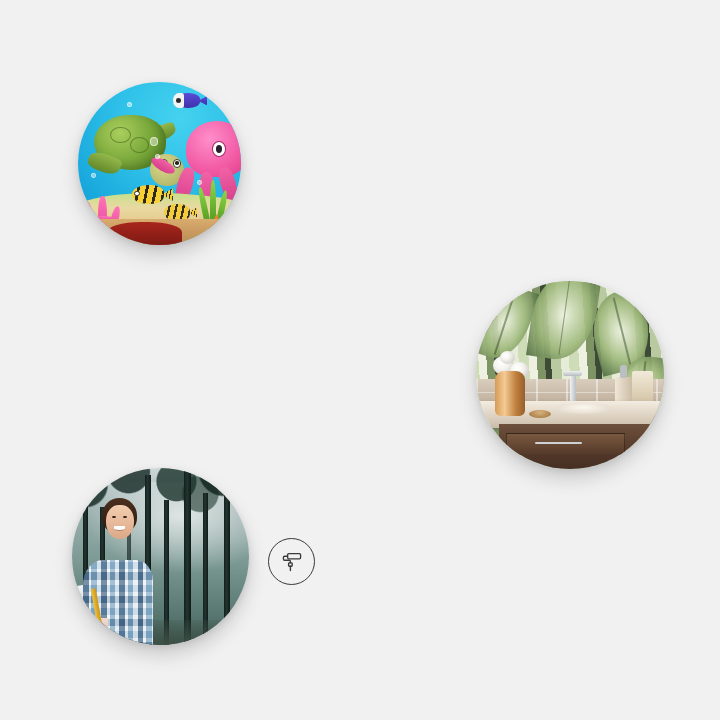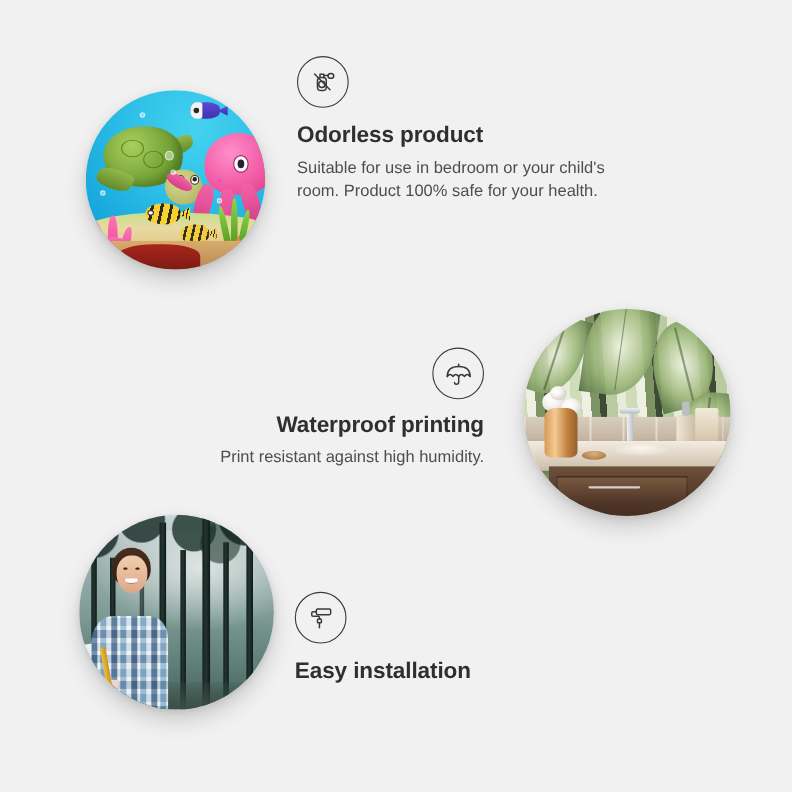--- a/index.html
+++ b/index.html
@@ -572,53 +572,26 @@
       </div>
       <div class="roller-stick"></div>
       <div class="person-hair"></div>
       <div class="person-face"></div>
       <div class="person-eye pe1"></div>
       <div class="person-eye pe2"></div>
       <div class="person-smile"></div>
     </div>
   </div>
 
-  <div class="feature" id="feature-odorless">
-    <div class="feat-icon">
-      <svg width="30" height="30" viewBox="0 0 30 30" fill="none" stroke="#3a3a3a" stroke-width="1.35" stroke-linecap="round" stroke-linejoin="round">
-        <path d="M9.6 13.2 Q9.6 10.4 12.6 10.4 L14.6 10.4 Q17.6 10.4 17.6 13.2 L17.6 19.3 Q17.6 22.3 14.6 22.3 L12.6 22.3 Q9.6 22.3 9.6 19.3 Z"></path>
-        <path d="M11.9 10.4 L11.9 7.6 L15.4 7.6 L15.4 10.4"></path>
-        <path d="M15.4 8.6 L19.4 8.6"></path>
-        <ellipse cx="21.8" cy="9.0" rx="2.6" ry="2.2"></ellipse>
-        <circle cx="13.6" cy="16.7" r="2.9"></circle>
-        <line x1="7.0" y1="7.2" x2="21.0" y2="21.6"></line>
-      </svg>
-    </div>
-    <div class="feat-title">Odorless product</div>
-    <div class="feat-desc">Suitable for use in bedroom or your child's room. Product 100% safe for your health.</div>
-  </div>
-
-  <div class="feature" id="feature-waterproof">
-    <div class="feat-icon">
-      <svg width="30" height="30" viewBox="0 0 30 30" fill="none" stroke="#3a3a3a" stroke-width="1.35" stroke-linecap="round" stroke-linejoin="round">
-        <path d="M4.6 17.2 Q4.6 8.2 15 8.2 Q25.4 8.2 25.4 17.2"></path>
-        <path d="M4.6 17.2 Q7.2 13.9 9.8 17.2 Q12.4 13.9 15 17.2 Q17.6 13.9 20.2 17.2 Q22.8 13.9 25.4 17.2"></path>
-        <line x1="15" y1="6.2" x2="15" y2="8.2"></line>
-        <path d="M15 17.2 L15 22.3 Q15 24.4 12.9 24.4 Q11.2 24.4 11.2 22.8"></path>
-      </svg>
-    </div>
-    <div class="feat-title">Waterproof printing</div>
-    <div class="feat-desc">Print resistant against high humidity.</div>
-  </div>
+
 
   <div class="feature" id="feature-installation">
     <div class="feat-icon">
       <svg width="30" height="30" viewBox="0 0 30 30" fill="none" stroke="#3a3a3a" stroke-width="1.35" stroke-linecap="round" stroke-linejoin="round">
         <rect x="10.6" y="6.6" width="13.0" height="5.2" rx="1.2"></rect>
         <path d="M10.6 9.2 L7.6 9.2 Q6.4 9.2 6.4 10.4 L6.4 12.0 Q6.4 13.2 7.6 13.2 L12.2 13.2 Q13.4 13.2 13.4 14.4 L13.4 15.8"></path>
         <rect x="11.6" y="15.8" width="3.6" height="3.4" rx="0.8"></rect>
         <path d="M13.4 19.2 L13.4 23.6"></path>
       </svg>
     </div>
-    <div class="feat-title">Easy installation</div>
   </div>
 
 </div>
 
 </body></html>

